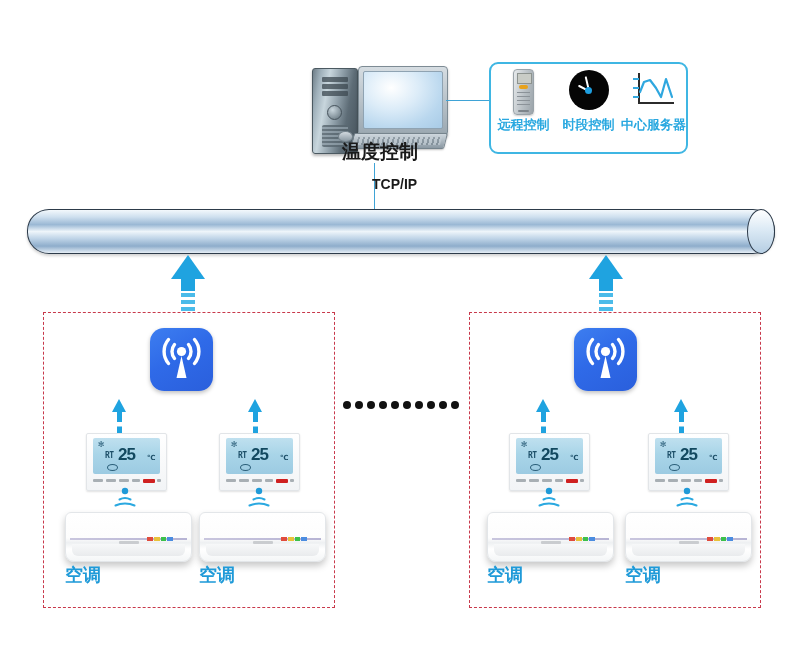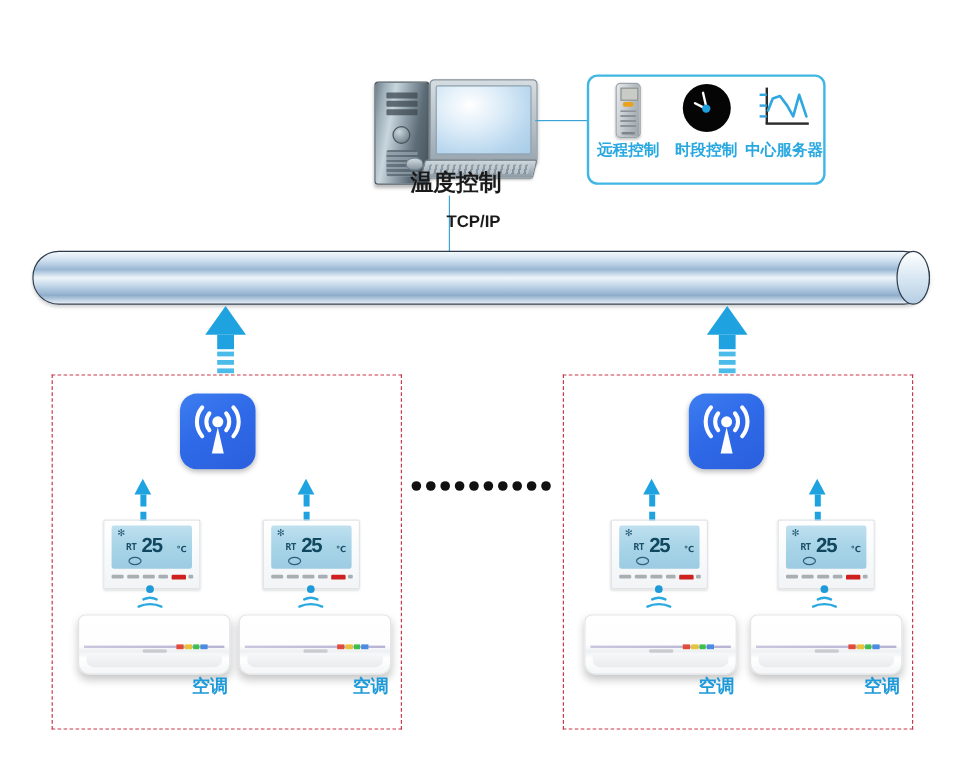--- a/index.html
+++ b/index.html
@@ -257,22 +257,22 @@
   .ac .stripe{position:absolute;left:4px;right:4px;top:25px;height:2px;background:linear-gradient(to right,#c9c6de,#b7b4d4);}
   .ac .vent{position:absolute;left:6px;right:6px;top:31px;height:12px;background:linear-gradient(180deg,#f7f8f9,#e9ebed);border-radius:0 0 6px 6px;}
   .ac .brand{position:absolute;left:50%;margin-left:-10px;top:28px;width:20px;height:3px;background:#b9bcc0;border-radius:1px;opacity:.7;}
   .ac .leds{position:absolute;right:18px;top:24px;width:26px;height:4px;display:flex;gap:1px;}
   .ac .leds i{flex:1;height:4px;display:block;}
   .ac .leds .l1{background:#e04b3c;}
   .ac .leds .l2{background:#e8c23a;}
   .ac .leds .l3{background:#3cc04b;}
   .ac .leds .l4{background:#4b8ce0;}
   .ac-label{
-    position:absolute;width:125px;text-align:right;
-    font-size:15px;font-weight:bold;color:#1f9ad8;
+    position:absolute;width:125px;text-align:left;
+    font-size:18px;font-weight:bold;color:#1f9ad8;
   }
 
   
   .dots{
     position:absolute;left:343px;top:400px;width:116px;height:9px;
     display:flex;justify-content:space-between;align-items:center;
   }
   .dots i{width:8px;height:8px;border-radius:50%;background:#111;display:block;}
 </style>
 </head>

